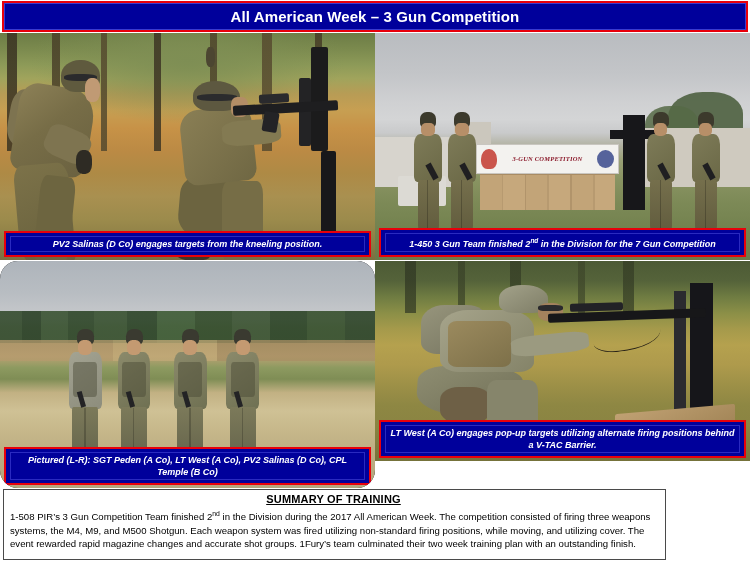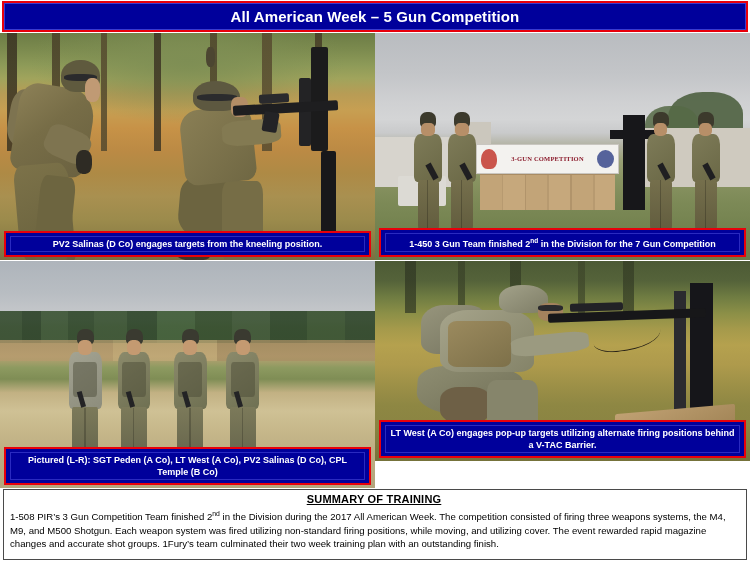--- a/index.html
+++ b/index.html
@@ -48,32 +48,33 @@
     white-space: nowrap;
   }
 
   
   .grid {
     position: absolute;
     left: 0;
     top: 33px;
     width: 750px;
     height: 455px;
+    font-style: italic;
   }
 
   .cell {
     position: absolute;
     width: 375px;
     height: 227px;
     overflow: hidden;
     background: #000;
   }
   .cell.tl { left: 0;   top: 0;   }
   .cell.tr { left: 375px; top: 0; }
-  .cell.bl { left: 0;   top: 228px; height: 227px; }
+  .cell.bl { left: 0;   top: 228px; height: 227px; border-radius: 18px; }
   .cell.br { left: 375px; top: 228px; height: 200px; }
 
   .photo {
     position: absolute;
     left: 0; top: 0;
     width: 100%;
     height: 100%;
   }
 
   
@@ -96,21 +97,21 @@
     border: 1px solid #2a2ac0;
     padding: 1px 2px;
   }
   .caption sup { font-size: 6.5px; vertical-align: super; }
 
   
   .summary {
     position: absolute;
     left: 3px;
     top: 489px;
-    width: 744px;
+    width: 663px;
     height: 71px;
     background: #ffffff;
     border: 1px solid #4a4a4a;
     padding: 3px 8px 2px 6px;
   }
   .summary-title {
     text-align: center;
     font-size: 11px;
     font-weight: bold;
     color: #000;
@@ -320,21 +321,21 @@
   .p4-rifle2 { position:absolute; left:52%; top:21%; width:14%; height:4%; background:#222226; border-radius:2px; transform:rotate(-2deg);}
   .p4-sling  { position:absolute; left:58%; top:31%; width:18%; height:14%; border-bottom:1.4px solid #2a2418; border-radius:0 0 70% 40%; transform:rotate(-6deg);}
 </style>
 </head>
 <body>
 
 <div class="page">
 
   <div class="title-bar">
     <div class="title-inner">
-      <span class="title-text">All American Week – 5 Gun Competition</span>
+      <span class="title-text">All American Week – 3 Gun Competition</span>
     </div>
   </div>
 
   <div class="grid">
 
     <div class="cell tl">
       <div class="photo p1">
         <div class="p1-post3"></div>
         <div class="p1-post1"></div>
         <div class="p1-post2"></div>

